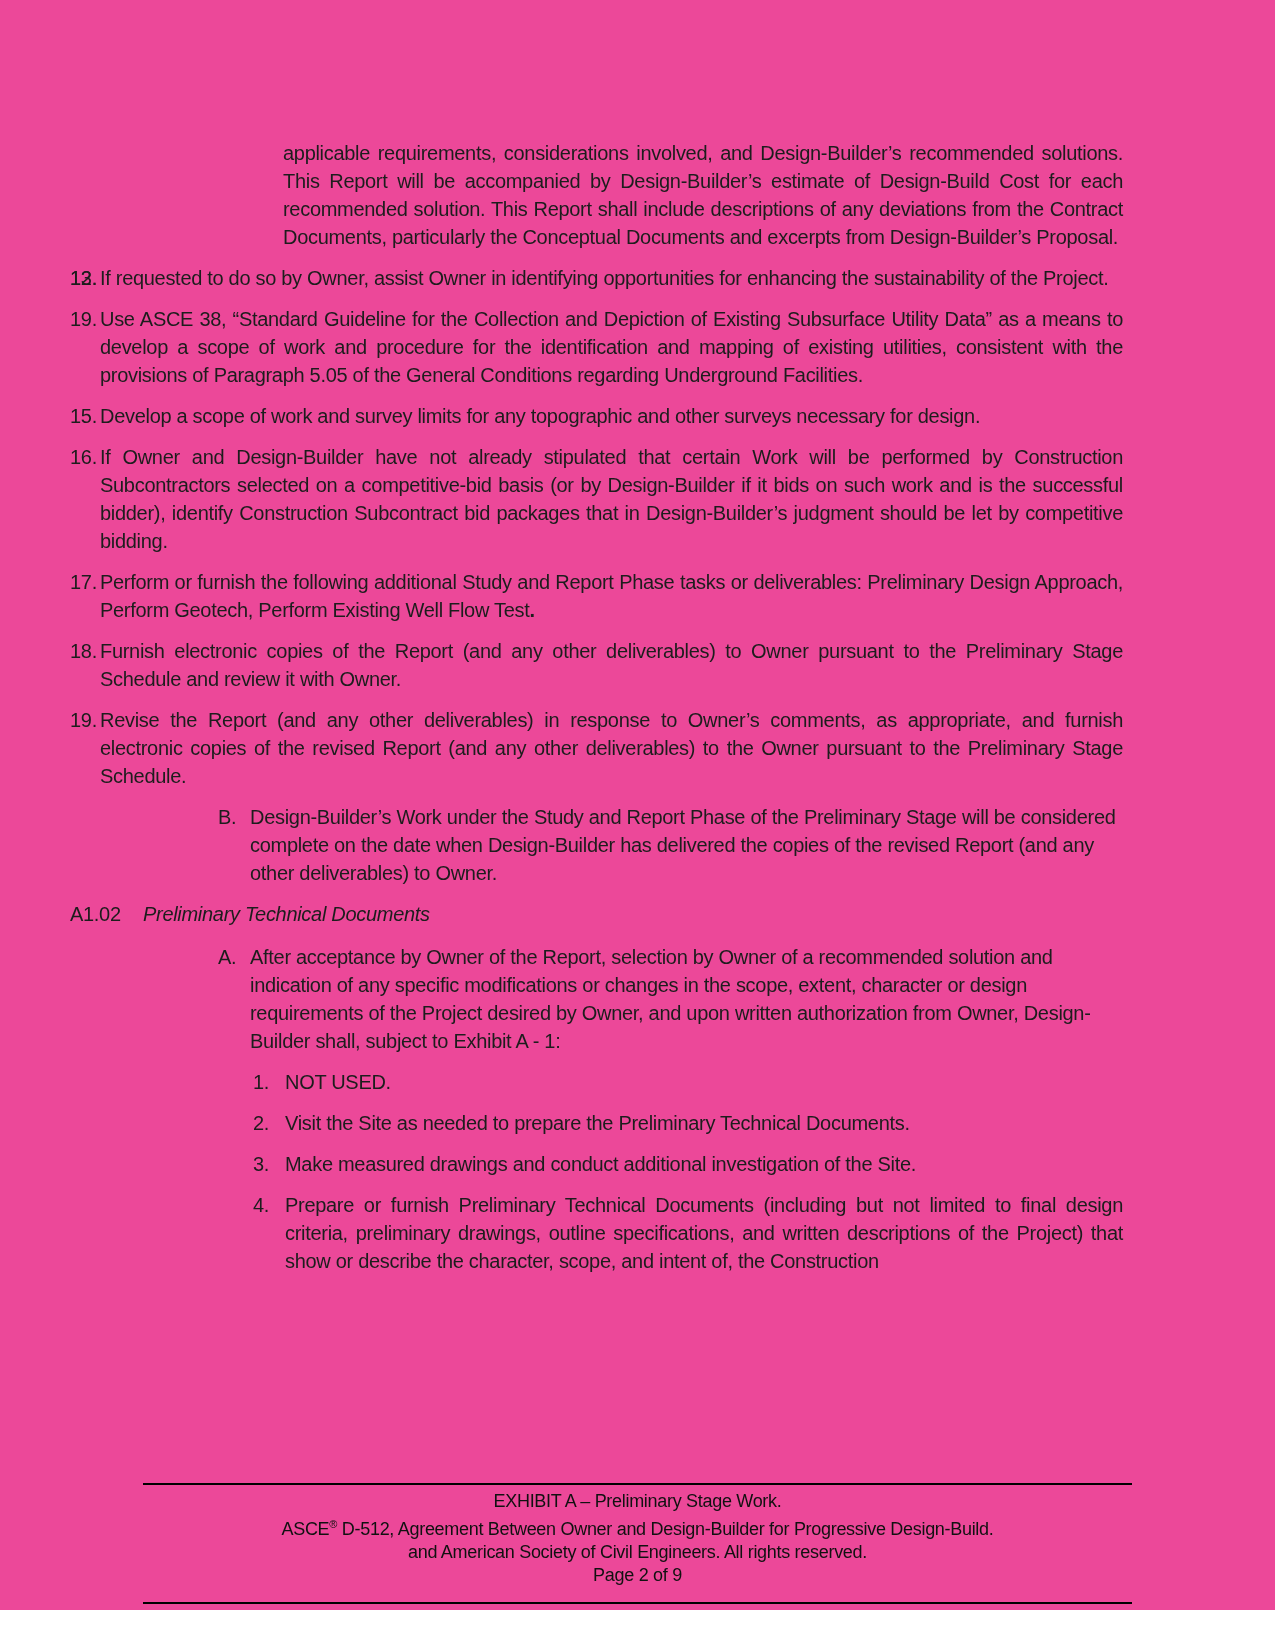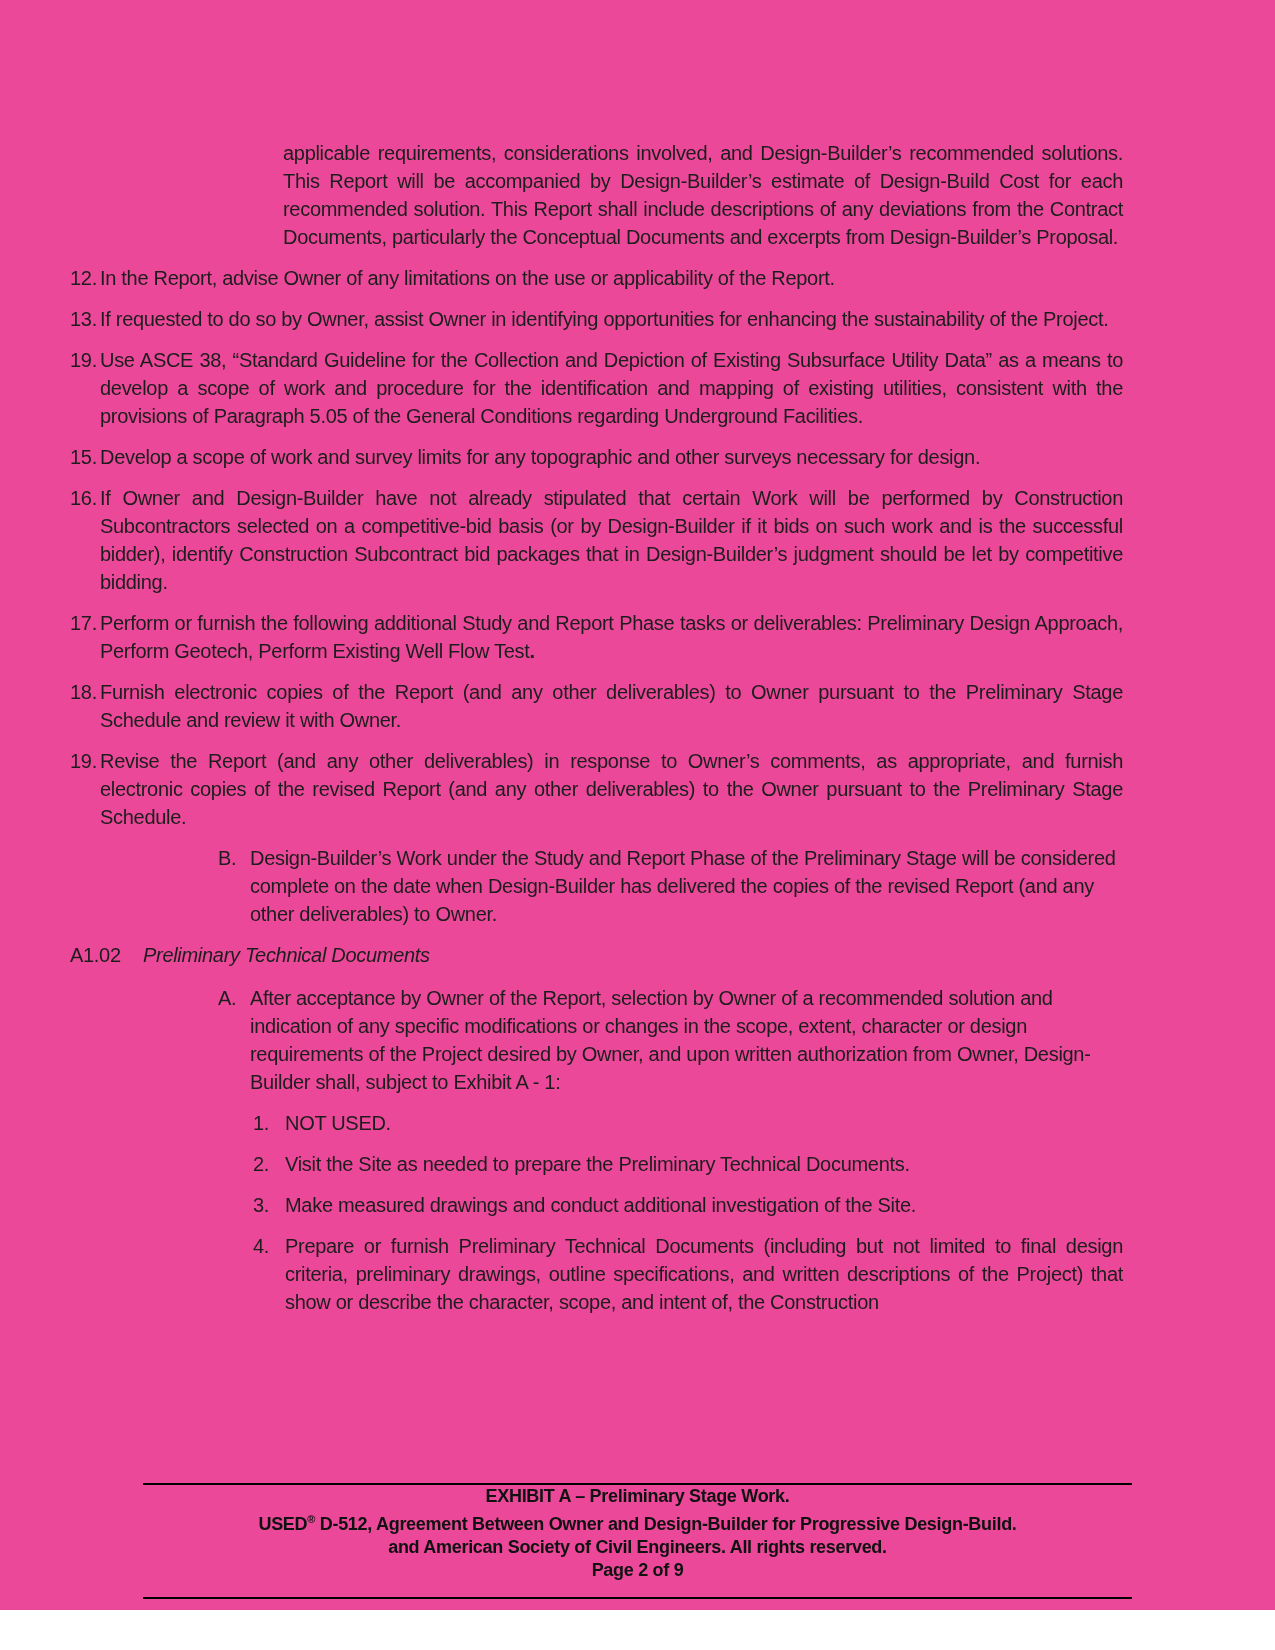--- a/index.html
+++ b/index.html
@@ -65,42 +65,42 @@
   .bold-suffix { font-weight: bold; }
 
   .footer {
     position: absolute;
     left: 143px;
     right: 143px;
     top: 1483px;
     height: 112px;
     border-top: 2px solid #000000;
     border-bottom: 2px solid #000000;
-    font-weight: bold;
+    padding-top: 5px;
+    font-weight: normal;
     font-size: 18px;
     line-height: 23px;
     letter-spacing: -0.3px;
     color: #111111;
     text-align: center;
   }
   .f-line { white-space: nowrap; }
   .f-line sup { font-size: 11px; }
   .f-page { text-align: center; }
 </style>
 </head>
 <body>
 
 <div class="page">
   <main class="body-content">
 
     <p class="para cont-para justify">applicable requirements, considerations involved, and Design-Builder’s recommended solutions. This Report will be accompanied by Design-Builder’s estimate of Design-Build Cost for each recommended solution. This Report shall include descriptions of any deviations from the Contract Documents, particularly the Conceptual Documents and excerpts from Design-Builder’s Proposal.</p>
 
     <div class="para num-item justify">
       <span class="num">12.</span>
-      <span>In the Report, advise Owner of any limitations on the use or applicability of the Report.</span>
     </div>
 
     <div class="para num-item justify">
       <span class="num">13.</span>
       <span>If requested to do so by Owner, assist Owner in identifying opportunities for enhancing the sustainability of the Project.</span>
     </div>
 
     <div class="para num-item justify">
       <span class="num">19.</span>
       <span>Use ASCE 38, “Standard Guideline for the Collection and Depiction of Existing Subsurface Utility Data” as a means to develop a scope of work and procedure for the identification and mapping of existing utilities, consistent with the provisions of Paragraph 5.05 of the General Conditions regarding Underground Facilities.</span>
@@ -162,17 +162,17 @@
 
     <div class="para sub-item justify">
       <span class="num">4.</span>
       <span>Prepare or furnish Preliminary Technical Documents (including but not limited to final design criteria, preliminary drawings, outline specifications, and written descriptions of the Project) that show or describe the character, scope, and intent of, the Construction</span>
     </div>
 
   </main>
 
   <footer class="footer">
     <div class="f-line">EXHIBIT A – Preliminary Stage Work.</div>
-    <div class="f-line"><span>USED</span><sup>®</sup><span> D-512, Agreement Between Owner and Design-Builder for Progressive Design-Build.</span></div>
+    <div class="f-line"><span>ASCE</span><sup>®</sup><span> D-512, Agreement Between Owner and Design-Builder for Progressive Design-Build.</span></div>
     <div class="f-line">and American Society of Civil Engineers. All rights reserved.</div>
     <div class="f-page">Page 2 of 9</div>
   </footer>
 </div>
 
 </body></html>

